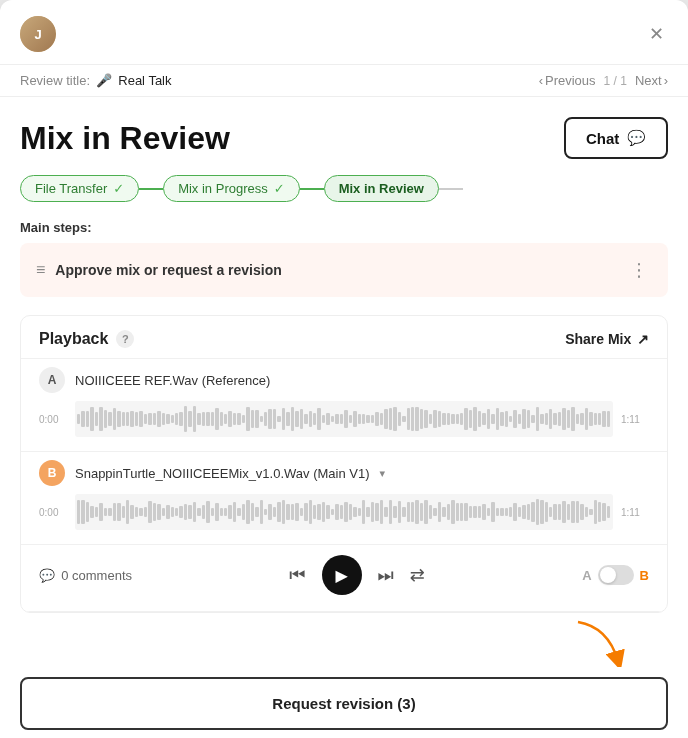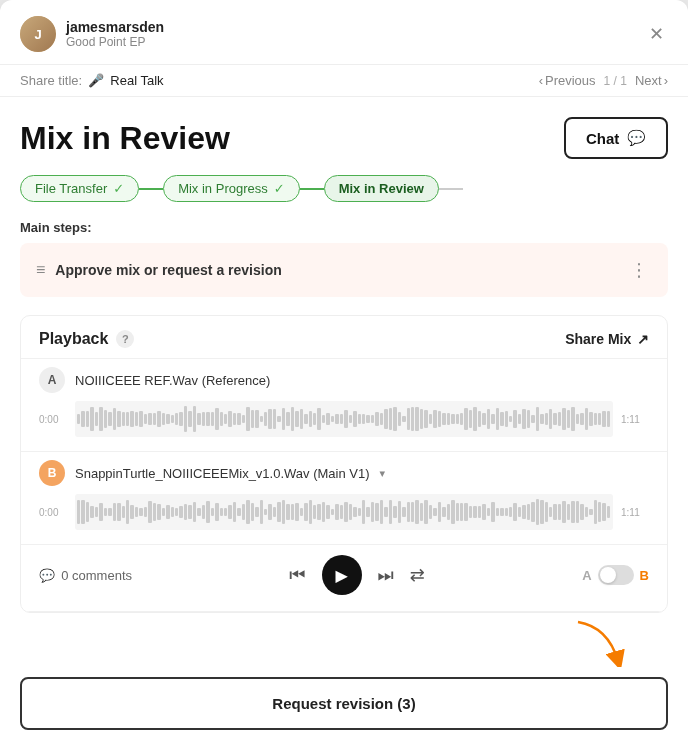--- a/index.html
+++ b/index.html
@@ -440,31 +440,27 @@
 </head>
 <body>
 
 <div class="modal">
 
   <div class="modal-header">
     <div class="user-info">
       <div class="avatar">
         <div class="avatar-inner">J</div>
       </div>
-      <div class="user-text">
-        <div class="username">jamesmarsden</div>
-        <div class="project">Good Point EP</div>
-      </div>
     </div>
     <button class="close-btn">✕</button>
   </div>
 
   <div class="track-nav">
     <div class="track-title">
-      <span class="label">Share title:</span>
+      <span class="label">Review title:</span>
       <span>🎤</span>
       <span class="name">Real Talk</span>
     </div>
     <div class="nav-controls">
       <button class="prev-btn">
         <span>‹</span>
         <span>Previous</span>
       </button>
       <span class="page-info">1 / 1</span>
       <button class="next-btn">

